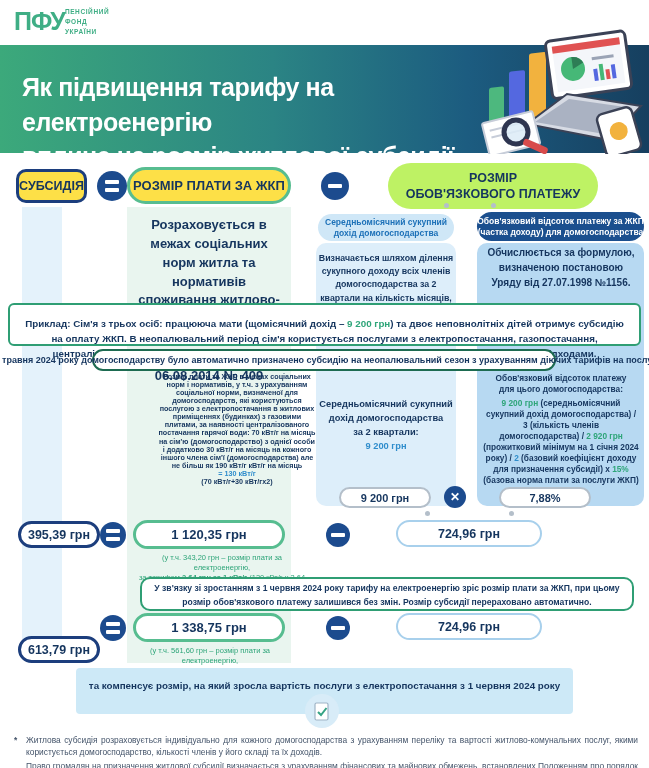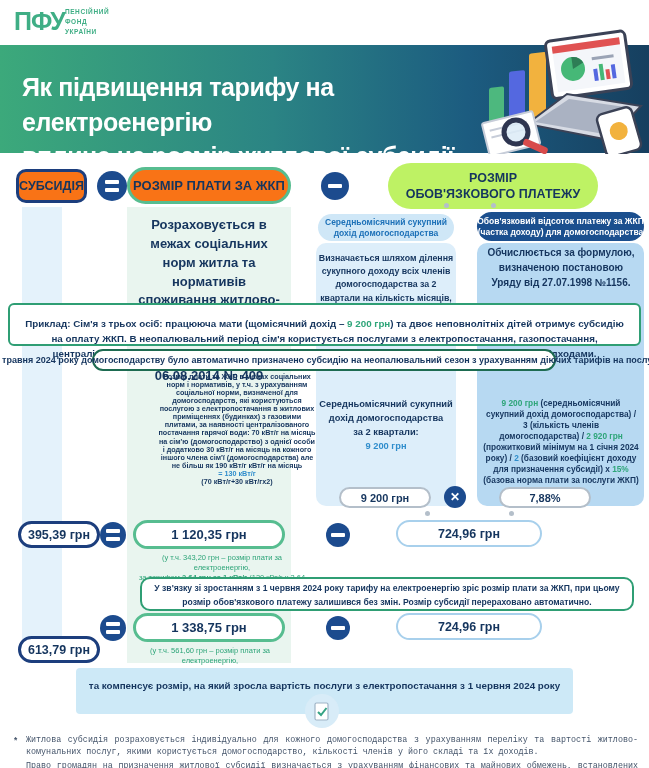--- a/index.html
+++ b/index.html
@@ -13,21 +13,21 @@
   .logo{left:14px;top:7px;display:flex;align-items:center;}
   .logo-abbr{font-size:25px;font-weight:bold;color:#3fae85;letter-spacing:-1px;}
   .logo-org{font-size:6.5px;font-weight:bold;color:#3fae85;letter-spacing:.6px;line-height:1.5;}
   
   .hero{left:0;top:45px;width:649px;height:108px;
         background:linear-gradient(90deg,#3ca97b 0%,#2b8484 42%,#1c5c80 72%,#163f5f 100%);}
   .hero-title{left:22px;top:70px;width:470px;color:#fff;font-size:25px;font-weight:bold;
               line-height:1.38;letter-spacing:-.4px;}
   .illu{right:2px;top:28px;}
   
-  .term{background:#f97316;display:flex;align-items:center;justify-content:center;
+  .term{background:#fde047;display:flex;align-items:center;justify-content:center;
         font-weight:bold;color:#15355e;}
   .subsidy-term{left:16px;top:169px;width:71px;height:34px;border:3px solid #1c3e7d;border-radius:10px;font-size:12.5px;}
   .payment-term{left:127px;top:167px;width:164px;height:37px;border:3px solid #57bd90;border-radius:20px;font-size:13px;}
   .mandatory-term{left:388px;top:163px;width:210px;height:46px;background:#bef264;border-radius:23px;
                   font-size:12.5px;line-height:1.3;}
   .op-circle{background:#1c4b8e;border-radius:50%;display:flex;flex-direction:column;
              align-items:center;justify-content:center;gap:4px;}
   .op-circle i{display:block;width:14px;height:3.6px;background:#fff;border-radius:1px;}
   .op-x{color:#fff;font-weight:bold;font-size:12px;display:flex;align-items:center;justify-content:center;}
   
@@ -69,21 +69,21 @@
   .tariff-note{left:140px;top:577px;width:494px;height:34px;border:2px solid #2f9e74;border-radius:10px;
                background:#fff;font-size:8.6px;font-weight:bold;line-height:1.6;padding:3px 8px;}
   
   .summary-box{left:76px;top:668px;width:497px;height:46px;background:#cde9f7;border-radius:4px;padding-top:8px;}
   .summary-title{font-size:12px;font-weight:bold;letter-spacing:1.6px;color:#15355e;text-align:center;}
   .summary-sub{font-size:9.8px;font-weight:bold;color:#15355e;text-align:center;margin-top:4px;}
   .badge{left:305px;top:694px;width:34px;height:34px;border-radius:50%;background:#d8ecf8;
          display:flex;align-items:center;justify-content:center;}
   
   .footnote{left:14px;top:735px;width:624px;font-size:8.4px;color:#44546a;line-height:1.38;text-align:justify;}
-  .footnote p{margin:0 0 3px 12px;font-family:Liberation Mono, monospace;}
+  .footnote p{margin:0 0 3px 12px;}
   .fn-mark{position:absolute;left:0;top:0;font-weight:bold;}
 </style>
 </head>
 <body>
 
 <div class="page">
 
   <div class="abs topbar">
     <div class="abs logo">
       <span class="logo-abbr">ПФУ</span>
@@ -157,20 +157,22 @@
   <div class="abs body-txt ctr percent-desc">Обчислюється за формулою, визначеною постановою Уряду від 27.07.1998 №1156.</div>
 
   <div class="abs example-box ctr"><span class="seg-navy seg-bold">Приклад:</span><span class="seg-navy"> Сім'я з трьох осіб: працююча мати (щомісячний дохід – </span><span class="seg-green">9 200 грн</span><span class="seg-navy">) та двоє неповнолітніх дітей отримує субсидію на оплату ЖКП.  В неопалювальний період сім'я користується послугами з електропостачання, газопостачання,  централізованого водопостачання і водовідведення (в т.ч. гарячої води) та управління побутовими відходами.</span></div>
   <div class="abs season-pill">З 1 травня 2024 року домогосподарству було автоматично призначено субсидію на неопалювальний сезон з урахуванням діючих тарифів на послуги</div>
 
   <div class="abs body-txt ctr payment-detail"><span class="seg-navy">Розмір плати за ЖКП в межах соціальних норм і нормативів, у т.ч. з урахуванням соціальної норми, визначеної для домогосподарств, які користуються послугою з електропостачання в житлових приміщеннях (будинках) з газовими плитами, за наявності централізованого постачання гарячої води: 70 кВт/г на місяць на сім'ю (домогосподарство) з однієї особи і додатково 30 кВт/г на місяць на кожного іншого члена сім'ї (домогосподарства) але не більш як 190 кВт/г кВт/г на місяць</span><span class="seg-blue seg-block">= 130 кВт/г</span><span class="seg-navy seg-block">(70 кВт/г+30 кВт/гх2)</span></div>
   <div class="abs body-txt ctr pre income-detail"><span class="seg-navy">Середньомісячний сукупний
 дохід домогосподарства
 за 2 квартали:
 </span><span class="seg-blue">9 200 грн</span></div>
+  <div class="abs body-txt ctr pre formula-title">Обов'язковий відсоток платежу
+для цього домогосподарства:</div>
   <div class="abs body-txt ctr formula-text"><span class="seg-green">9 200 грн</span><span class="seg-navy"> (середньомісячний сукупний дохід домогосподарства) / </span><span class="seg-navy">3 (кількість членів домогосподарства) / </span><span class="seg-green">2 920 грн</span><span class="seg-navy"> (прожитковий мінімум на 1 січня 2024 року) / </span><span class="seg-blue">2</span><span class="seg-navy"> (базовий коефіцієнт доходу для призначення субсидії) х </span><span class="seg-green">15%</span><span class="seg-navy"> (базова норма плати за послуги ЖКП) = </span><span class="seg-green">7,88%</span></div>
 
   <div class="abs value-pill income-value">9 200 грн</div>
   <div class="abs op-circle op-x" style="left:444px;top:486px;width:22px;height:22px;">✕</div>
   <div class="abs value-pill percent-value">7,88%</div>
   <div class="abs dot" style="left:425px;top:511px;"></div>
   <div class="abs dot" style="left:509px;top:511px;"></div>
 
   <div class="abs value-pill result-pill" style="left:18px;top:521px;">395,39 грн</div>
   <div class="abs op-circle" style="left:100px;top:522px;width:26px;height:26px;">

